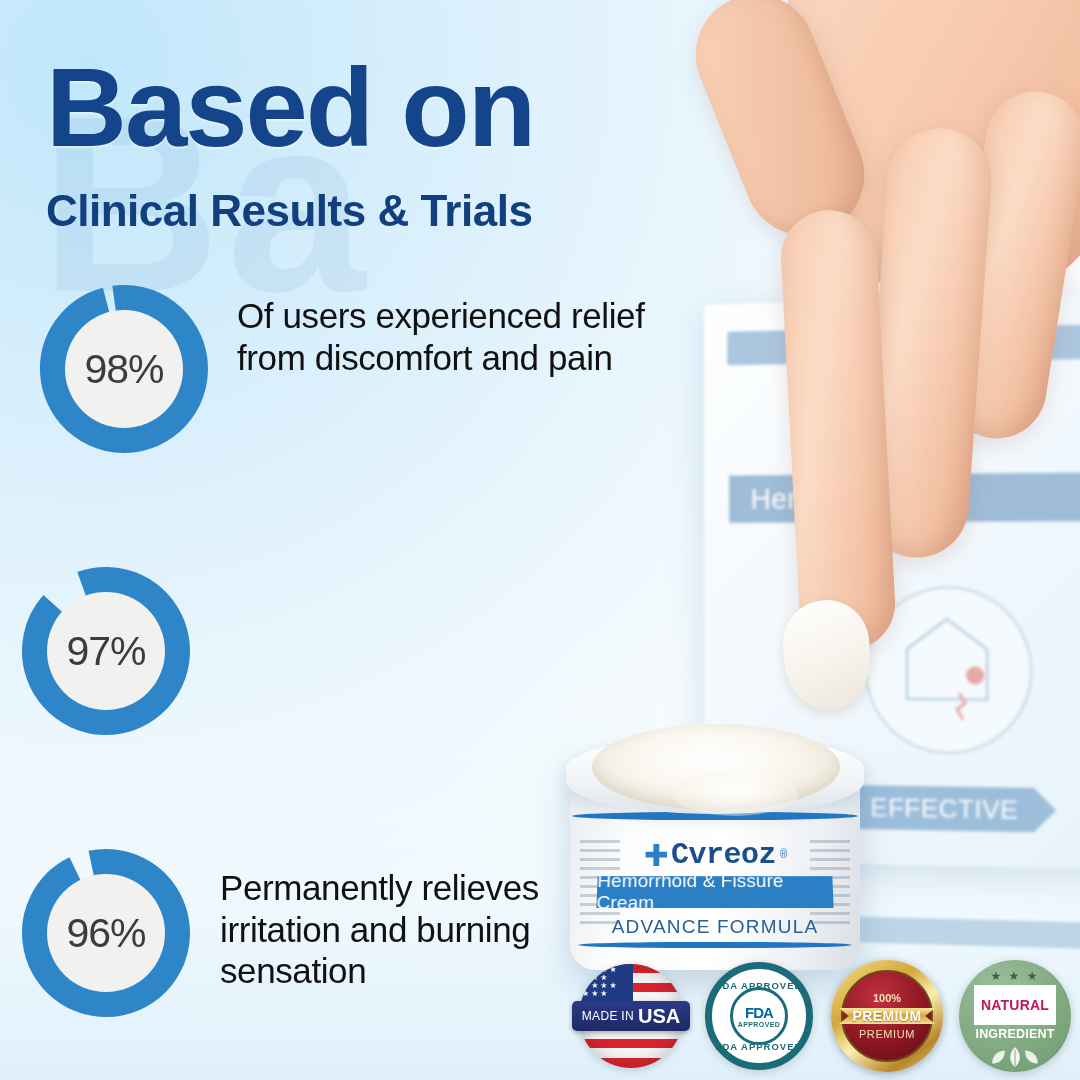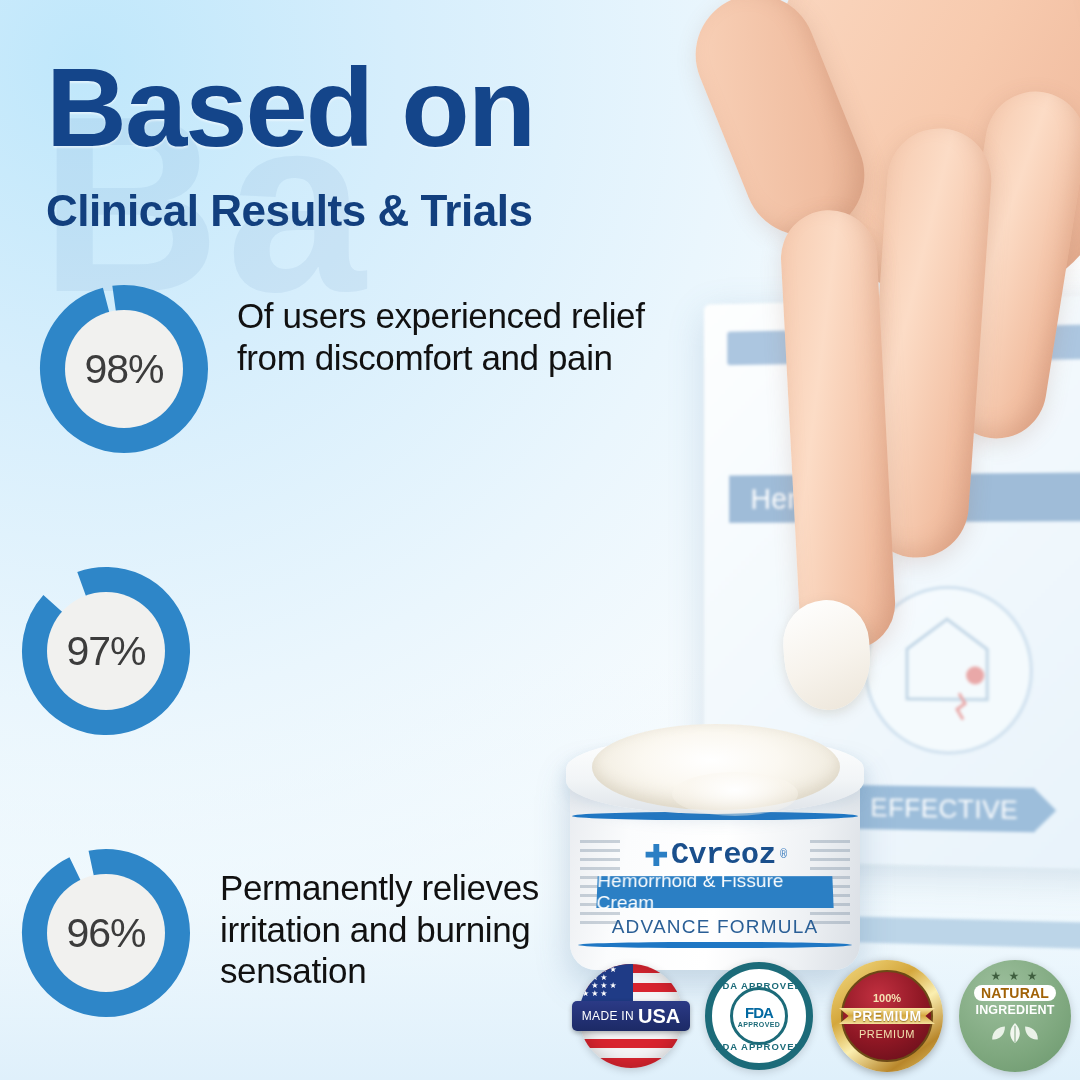--- a/index.html
+++ b/index.html
@@ -306,23 +306,23 @@
   
   #badge-natural .circ{
     position:absolute; inset:0; border-radius:50%;
     background:radial-gradient(circle at 38% 28%, #9cbf9c 0%, #7fa87f 60%, #6a966c 100%);
     box-shadow:0 2px 8px rgba(0,0,0,.18);
     display:flex; flex-direction:column; align-items:center; justify-content:flex-start;
     padding-top:11px; overflow:hidden;
   }
   #badge-natural .stars{ color:#3f5f3f; font-size:12px; letter-spacing:2px; line-height:11px; }
   #badge-natural .w1{
-    margin-top:3px; background:#ffffff; color:#a16207;
+    margin-top:3px; background:#ffffff; color:#be185d;
     font-size:14px; font-weight:bold; letter-spacing:.2px;
-    padding:0 7px; border-radius:8px;
+    padding:12px 7px; border-radius:0;
   }
   #badge-natural .w2{
     margin-top:2px; color:#ffffff; font-size:12.5px; font-weight:bold; letter-spacing:.2px;
   }
   #badge-natural .leaves{ margin-top:4px; font-size:19px; color:#e7f0e6; line-height:19px; }
 </style>
 </head>
 <body>
 
 <div id="bg-base"></div>

